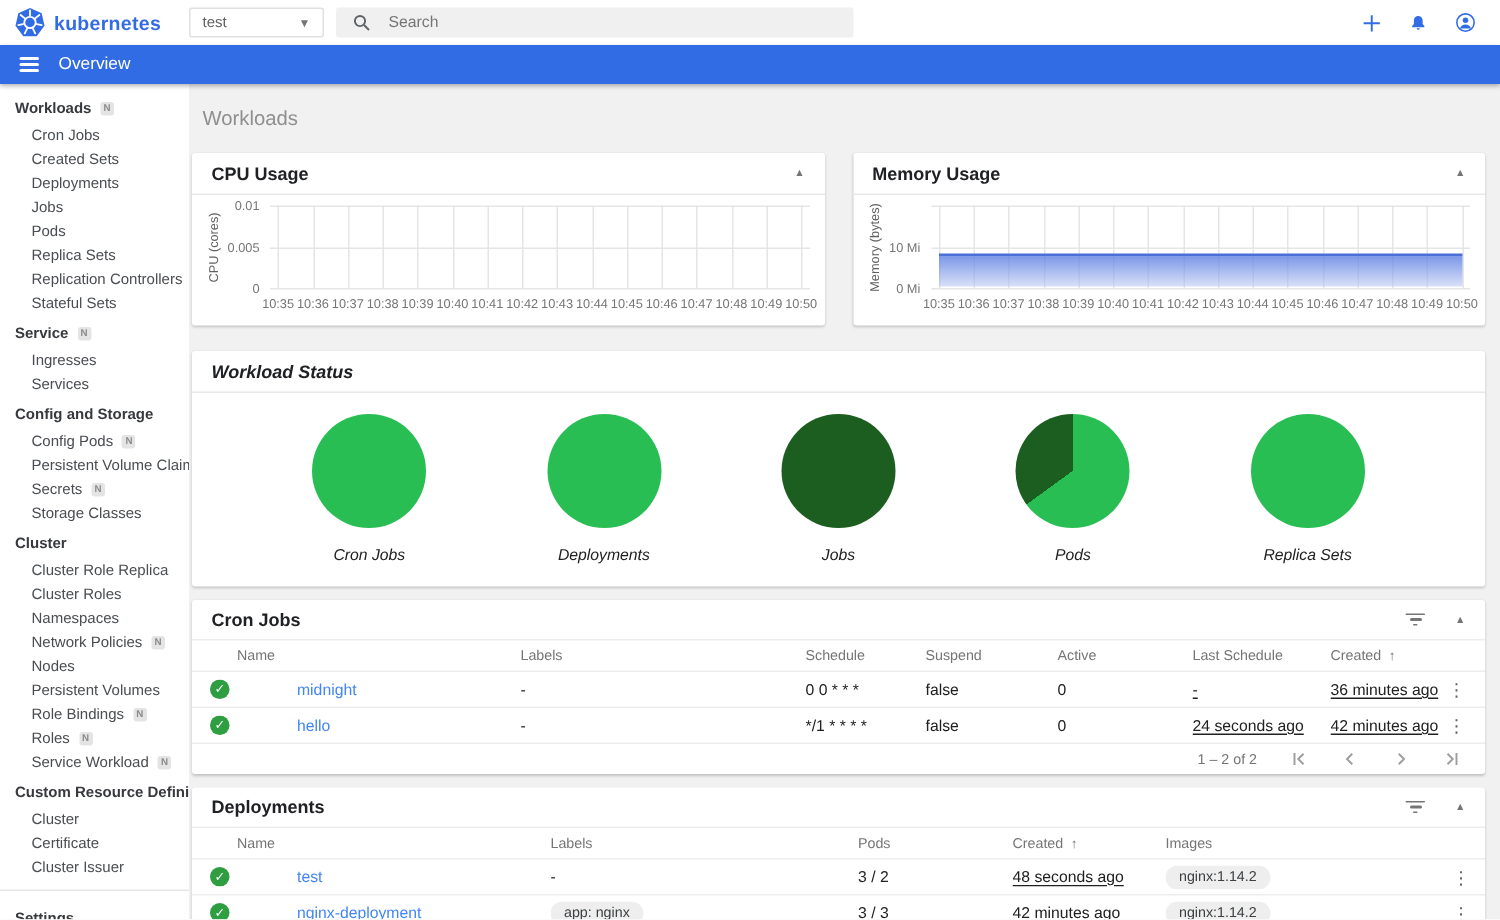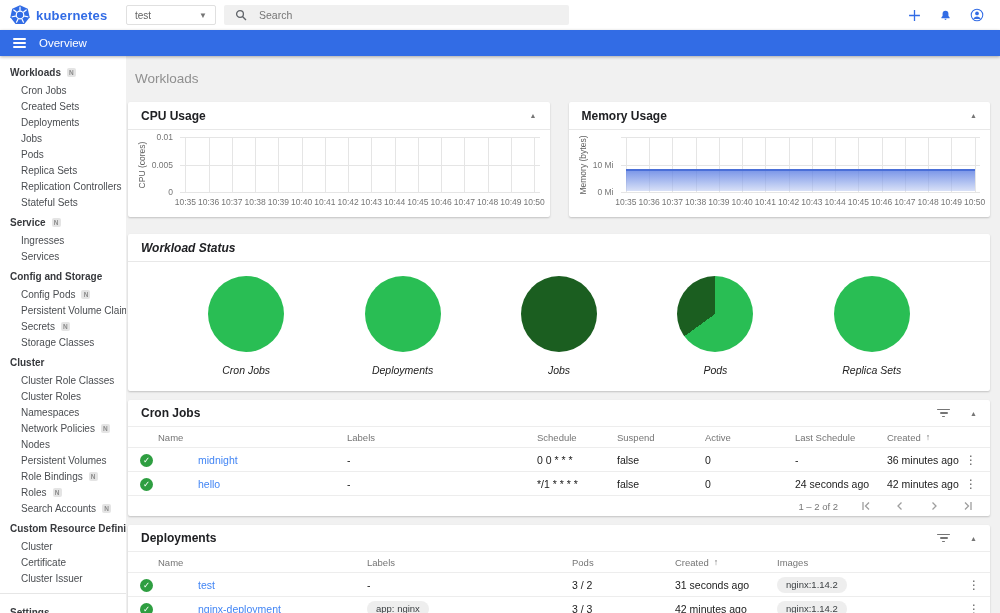--- a/index.html
+++ b/index.html
@@ -198,21 +198,21 @@
           <span>Secrets</span>
           <span class="nbadge">N</span>
         </div>
         <div class="side-item">
           <span>Storage Classes</span>
         </div>
         <div class="side-section">
           <span>Cluster</span>
         </div>
         <div class="side-item">
-          <span>Cluster Role Classes</span>
+          <span>Cluster Role Replica</span>
         </div>
         <div class="side-item">
           <span>Cluster Roles</span>
         </div>
         <div class="side-item">
           <span>Namespaces</span>
         </div>
         <div class="side-item">
           <span>Network Policies</span>
           <span class="nbadge">N</span>
@@ -225,21 +225,21 @@
         </div>
         <div class="side-item">
           <span>Role Bindings</span>
           <span class="nbadge">N</span>
         </div>
         <div class="side-item">
           <span>Roles</span>
           <span class="nbadge">N</span>
         </div>
         <div class="side-item">
-          <span>Search Accounts</span>
+          <span>Service Workload</span>
           <span class="nbadge">N</span>
         </div>
         <div class="side-section">
           <span>Custom Resource Definitions</span>
         </div>
         <div class="side-item">
           <span>Cluster</span>
         </div>
         <div class="side-item">
           <span>Certificate</span>
@@ -505,21 +505,21 @@
               <span>Images</span>
             </div>
             <div class="th"></div>
           </div>
         <div id="dep-body">
             <div class="tgrid dep-grid trow">
               <span><span class="okicon">✓</span></span>
               <span><a class="rowlink">test</a></span>
               <span><span>-</span></span>
               <span>3 / 2</span>
-              <span><span class="u">31 seconds ago</span></span>
+              <span><span class="u">48 seconds ago</span></span>
               <span><span class="chip">nginx:1.14.2</span></span>
               <span class="kebab">⋮</span>
             </div>
             <div class="tgrid dep-grid trow">
               <span><span class="okicon">✓</span></span>
               <span><a class="rowlink">nginx-deployment</a></span>
               <span><span class="chip">app: nginx</span></span>
               <span>3 / 3</span>
               <span><span class="u">42 minutes ago</span></span>
               <span><span class="chip">nginx:1.14.2</span></span>

